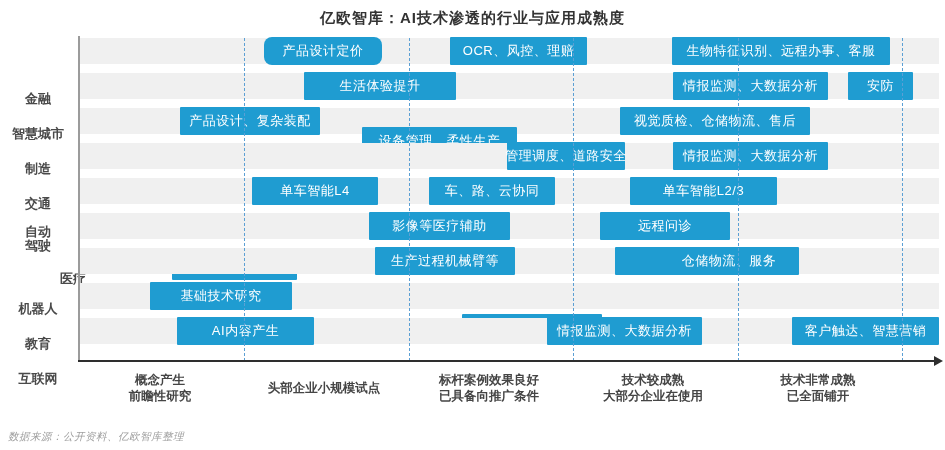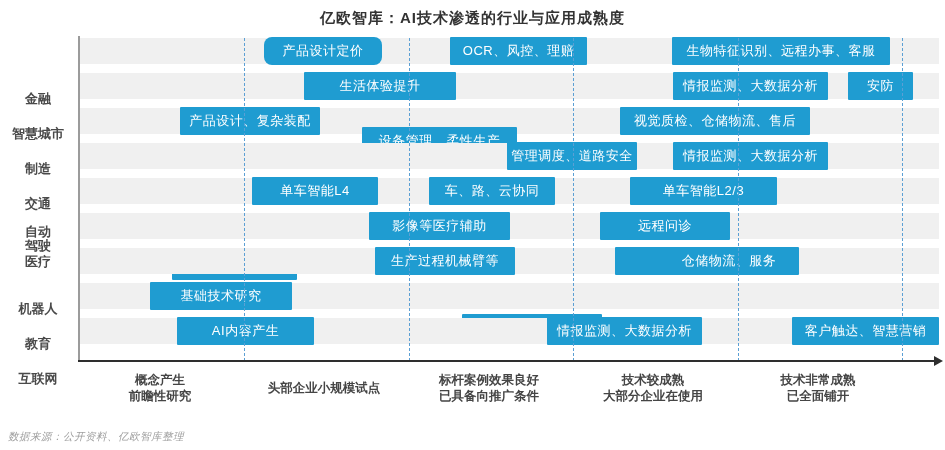--- a/index.html
+++ b/index.html
@@ -54,41 +54,41 @@
 <div class="wrap">
   <div class="title">亿欧智库：AI技术渗透的行业与应用成熟度</div>
 
   <div class="labels">
       <div class="rowlabel" style="top: 2px;">金融</div>
       <div class="rowlabel" style="top: 37px;">智慧城市</div>
       <div class="rowlabel" style="top: 72px;">制造</div>
       <div class="rowlabel" style="top: 107px;">交通</div>
       <div class="rowlabel" style="top: 142px;">自动
 驾驶</div>
-      <div class="rowlabel" style="top: 165px;">医疗</div>
+      <div class="rowlabel" style="top: 182px; padding-left: 35px;">医疗</div>
       <div class="rowlabel" style="top: 212px;">机器人</div>
       <div class="rowlabel" style="top: 247px;">教育</div>
       <div class="rowlabel" style="top: 282px;">互联网</div>
     </div>
 
   <div class="plot">
       <div class="band" style="top: 2px;"></div>
       <div class="box" style="top: 1px; left: 184px; width: 118px; border-radius: 8px;">产品设计定价</div>
       <div class="box" style="top: 1px; left: 370px; width: 137px;">OCR、风控、理赔</div>
       <div class="box" style="top: 1px; left: 592px; width: 218px;">生物特征识别、远程办事、客服</div>
       <div class="band" style="top: 37px;"></div>
       <div class="box" style="top: 36px; left: 224px; width: 152px;">生活体验提升</div>
       <div class="box" style="top: 36px; left: 593px; width: 155px;">情报监测、大数据分析</div>
       <div class="box" style="top: 36px; left: 768px; width: 65px;">安防</div>
       <div class="band" style="top: 72px;"></div>
       <div class="box" style="top: 71px; left: 100px; width: 140px;">产品设计、复杂装配</div>
       <div class="box" style="top: 71px; left: 282px; width: 155px; margin-top: 20px;">设备管理、柔性生产</div>
       <div class="box" style="top: 71px; left: 540px; width: 190px;">视觉质检、仓储物流、售后</div>
       <div class="band" style="top: 107px;"></div>
-      <div class="box" style="top: 106px; left: 427px; width: 130px;">管理调度、道路安全</div>
+      <div class="box" style="top: 106px; left: 427px; width: 118px;">管理调度、道路安全</div>
       <div class="box" style="top: 106px; left: 593px; width: 155px;">情报监测、大数据分析</div>
       <div class="band" style="top: 142px;"></div>
       <div class="box" style="top: 141px; left: 172px; width: 126px;">单车智能L4</div>
       <div class="box" style="top: 141px; left: 349px; width: 126px;">车、路、云协同</div>
       <div class="box" style="top: 141px; left: 550px; width: 147px;">单车智能L2/3</div>
       <div class="band" style="top: 177px;"></div>
       <div class="box" style="top: 176px; left: 92px; width: 125px; margin-top: 40px;">AI制药</div>
       <div class="box" style="top: 176px; left: 289px; width: 141px;">影像等医疗辅助</div>
       <div class="box" style="top: 176px; left: 520px; width: 130px;">远程问诊</div>
       <div class="band" style="top: 212px;"></div>

